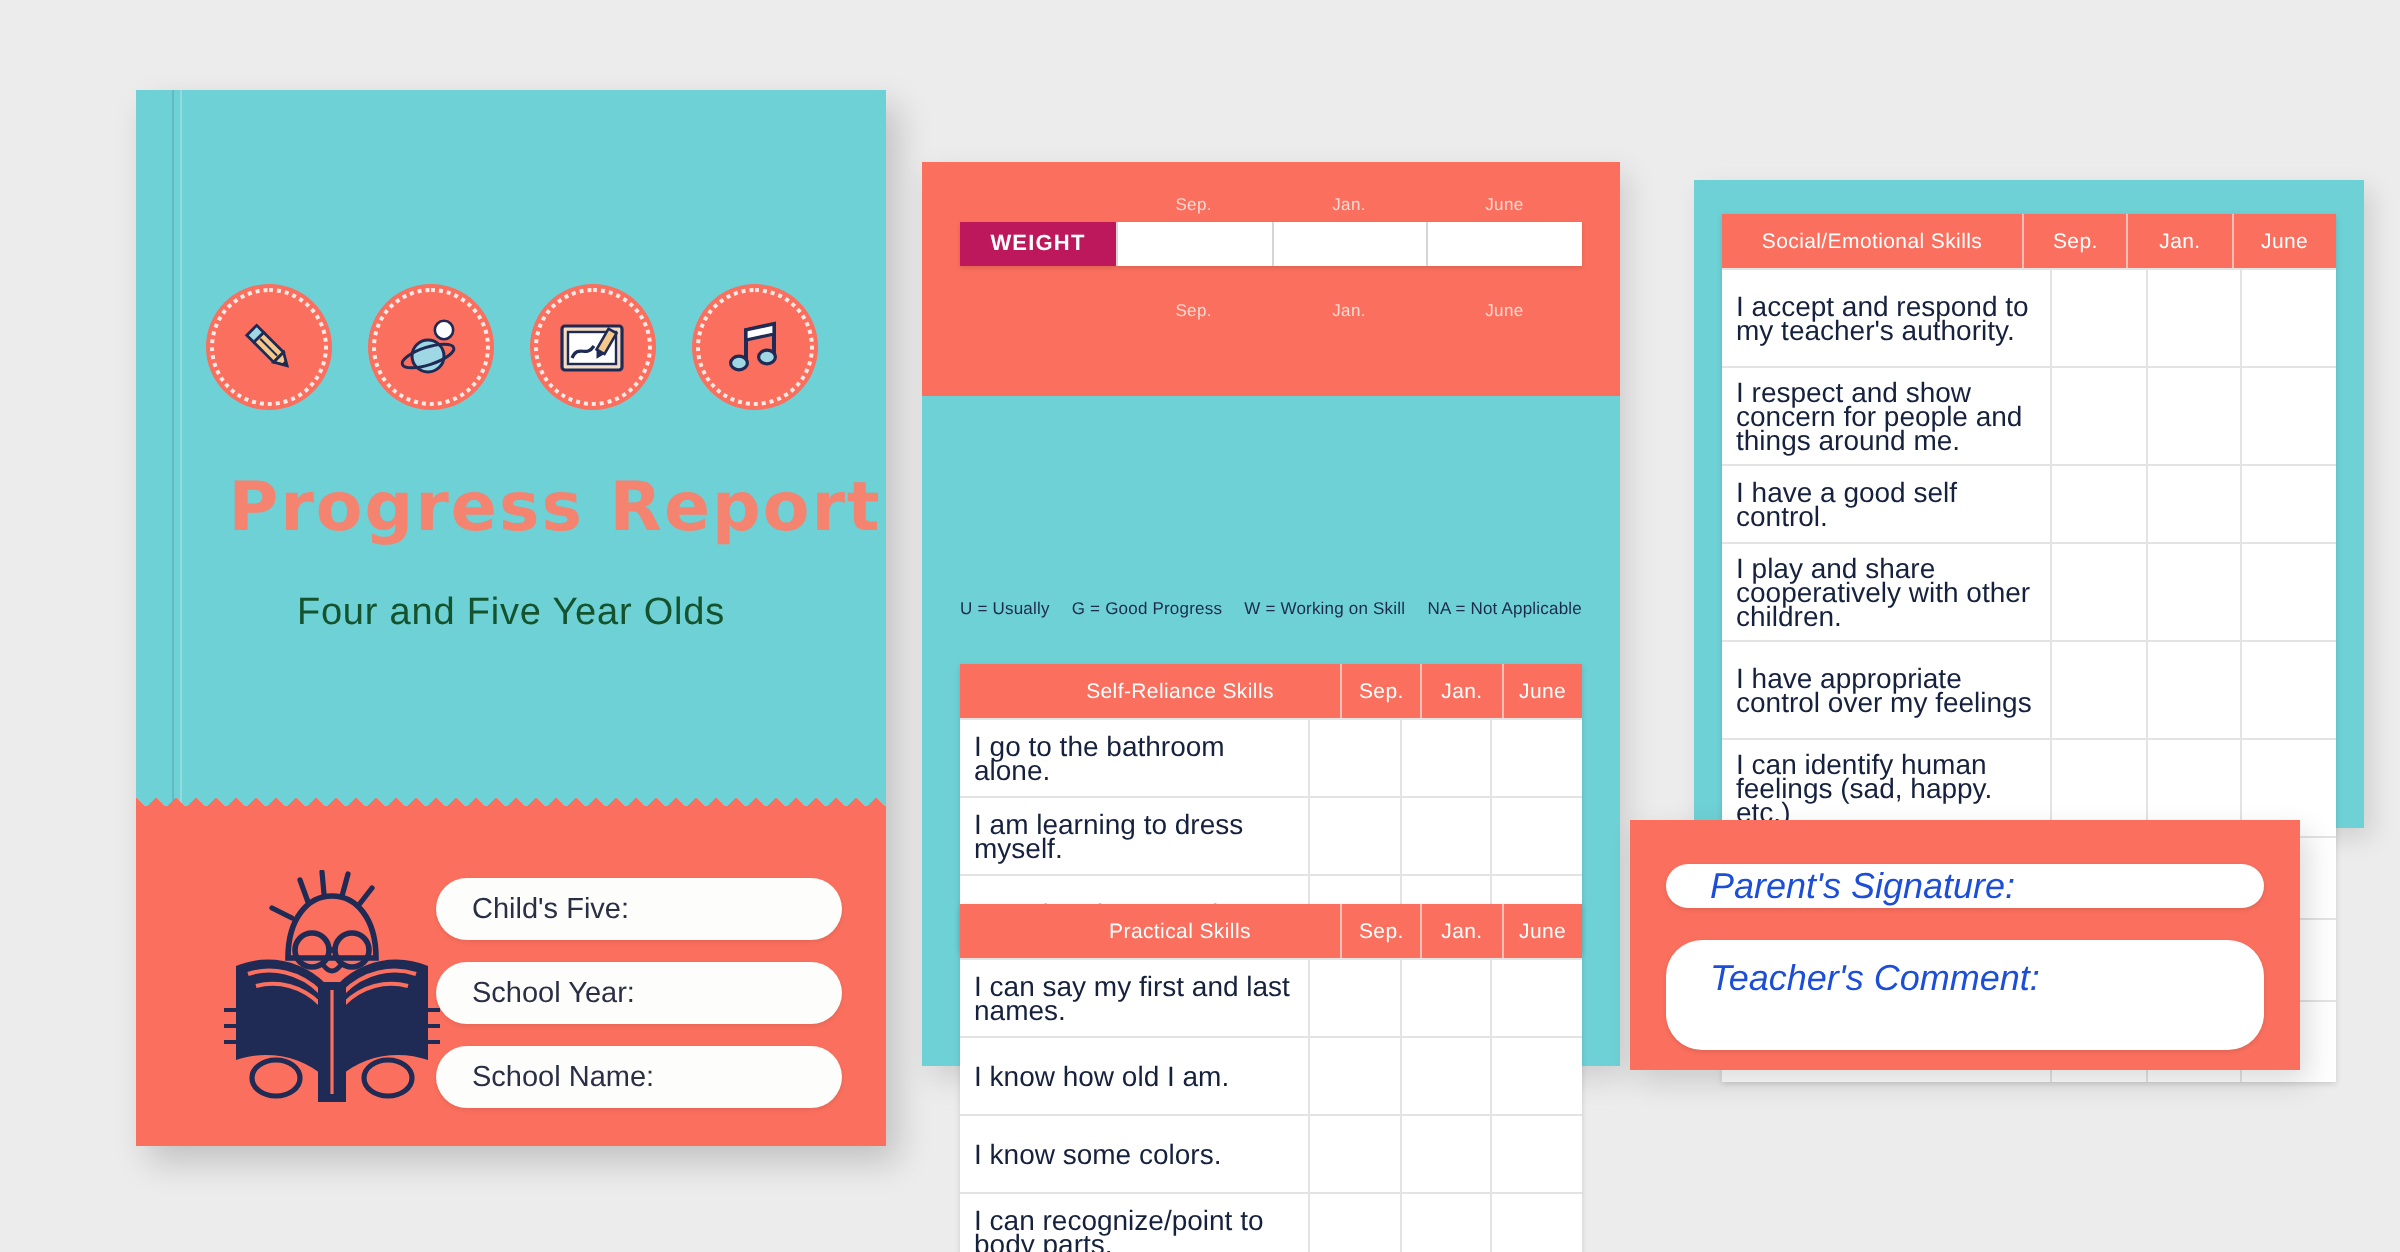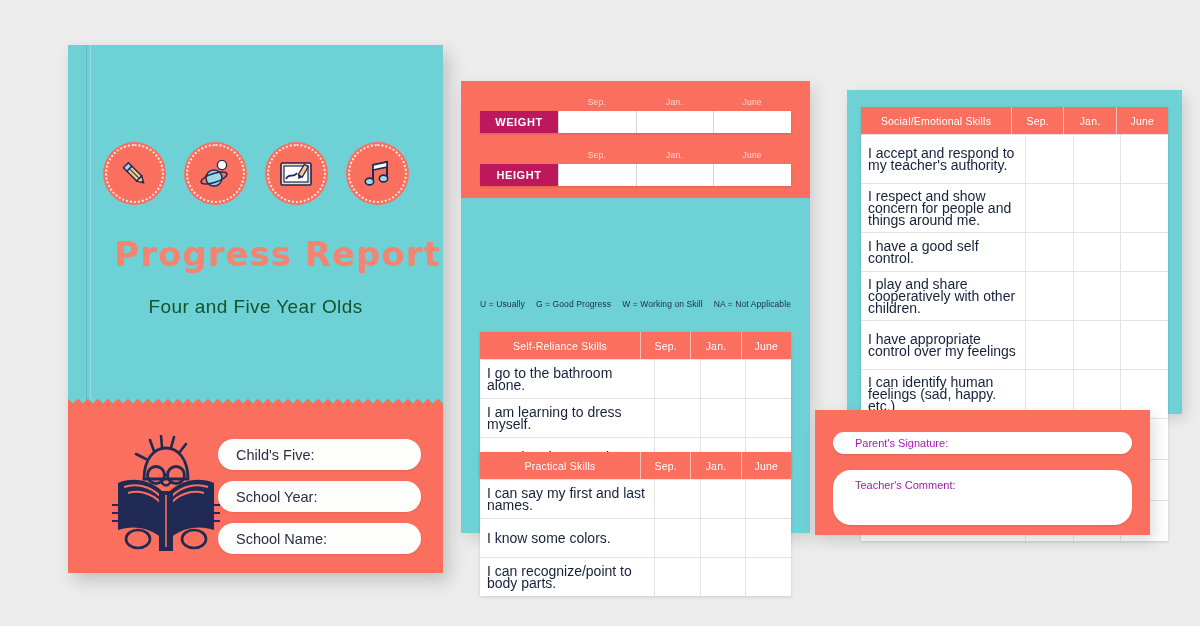--- a/index.html
+++ b/index.html
@@ -102,38 +102,38 @@
   }
   .tbl .thead .tc:first-child{border-left:0;}
   .tbl .trow{display:flex;border-top:1px solid #e3e3e3;}
   .tbl .trow:first-of-type{border-top:0;}
   .tbl .tc-skill{
     flex:none;padding:6px 7px;font-size:14px;color:#16213d;line-height:12px;
     display:flex;align-items:center;
   }
   .tbl .tc-mark{flex:1;border-left:1px solid #e3e3e3;}
   .col-skill{width:160px;}
-  .col-skill-h{width:160px;}
+  .col-skill-h{width:160px;margin-left:30px;}
 
   
   .right{
     position:absolute;left:815px;top:90px;width:335px;height:324px;
     background:#6ed1d6;box-shadow:4px 5px 12px rgba(0,0,0,.12);margin-left:32px;
   }
   .right .tbl{left:14px;right:14px;top:17px;}
   .col-skill2{width:150px;}
 
   .sigbox{
     position:absolute;left:815px;top:410px;width:335px;height:125px;
     background:#fa6f5d;box-shadow:4px 6px 14px rgba(0,0,0,.14);
   }
   .sig{
     position:absolute;left:18px;right:18px;background:#fff;border-radius:18px;
     display:flex;align-items:flex-start;padding:9px 0 0 22px;
-    font-size:11px;color:#a21caf;box-shadow:0 1px 2px rgba(0,0,0,.1);
+    font-size:18px;color:#1d4ed8;box-shadow:0 1px 2px rgba(0,0,0,.1);font-style:italic;
   }
   .sig1{top:22px;height:22px;align-items:center;padding-top:0;}
   .sig2{top:60px;height:46px;}
 </style>
 </head>
 <body>
 
 <div class="stage">
 
   <div class="cover">
@@ -256,26 +256,20 @@
       </div>
     </div>
 
     <div class="mh-block" style="top:69px;">
       <div class="mh-labels">
         <div class="sp"></div>
         <span>Sep.</span>
         <span>Jan.</span>
         <span>June</span>
       </div>
-      <div class="mh-row">
-        <div class="mh-name">HEIGHT</div>
-        <div class="mh-cell"></div>
-        <div class="mh-cell"></div>
-        <div class="mh-cell"></div>
-      </div>
     </div>
 
     <div class="legend">
       <span>U = Usually</span>
       <span>G = Good Progress</span>
       <span>W = Working on Skill</span>
       <span>NA = Not Applicable</span>
     </div>
 
     <div class="tbl" style="top:251px;">
@@ -307,20 +301,26 @@
 
     <div class="tbl" style="top:371px;">
       <div class="thead">
         <div class="tc col-skill-h">Practical Skills</div>
         <div class="tc" style="flex:1">Sep.</div>
         <div class="tc" style="flex:1">Jan.</div>
         <div class="tc" style="flex:1">June</div>
       </div>
       <div class="trow">
         <div class="tc-skill col-skill" style="height:26px">I can say my first and last names.</div>
+        <div class="tc-mark"></div>
+        <div class="tc-mark"></div>
+        <div class="tc-mark"></div>
+      </div>
+      <div class="trow">
+        <div class="tc-skill col-skill" style="height:26px">I know how old I am.</div>
         <div class="tc-mark"></div>
         <div class="tc-mark"></div>
         <div class="tc-mark"></div>
       </div>
       <div class="trow">
         <div class="tc-skill col-skill" style="height:26px">I know some colors.</div>
         <div class="tc-mark"></div>
         <div class="tc-mark"></div>
         <div class="tc-mark"></div>
       </div>

